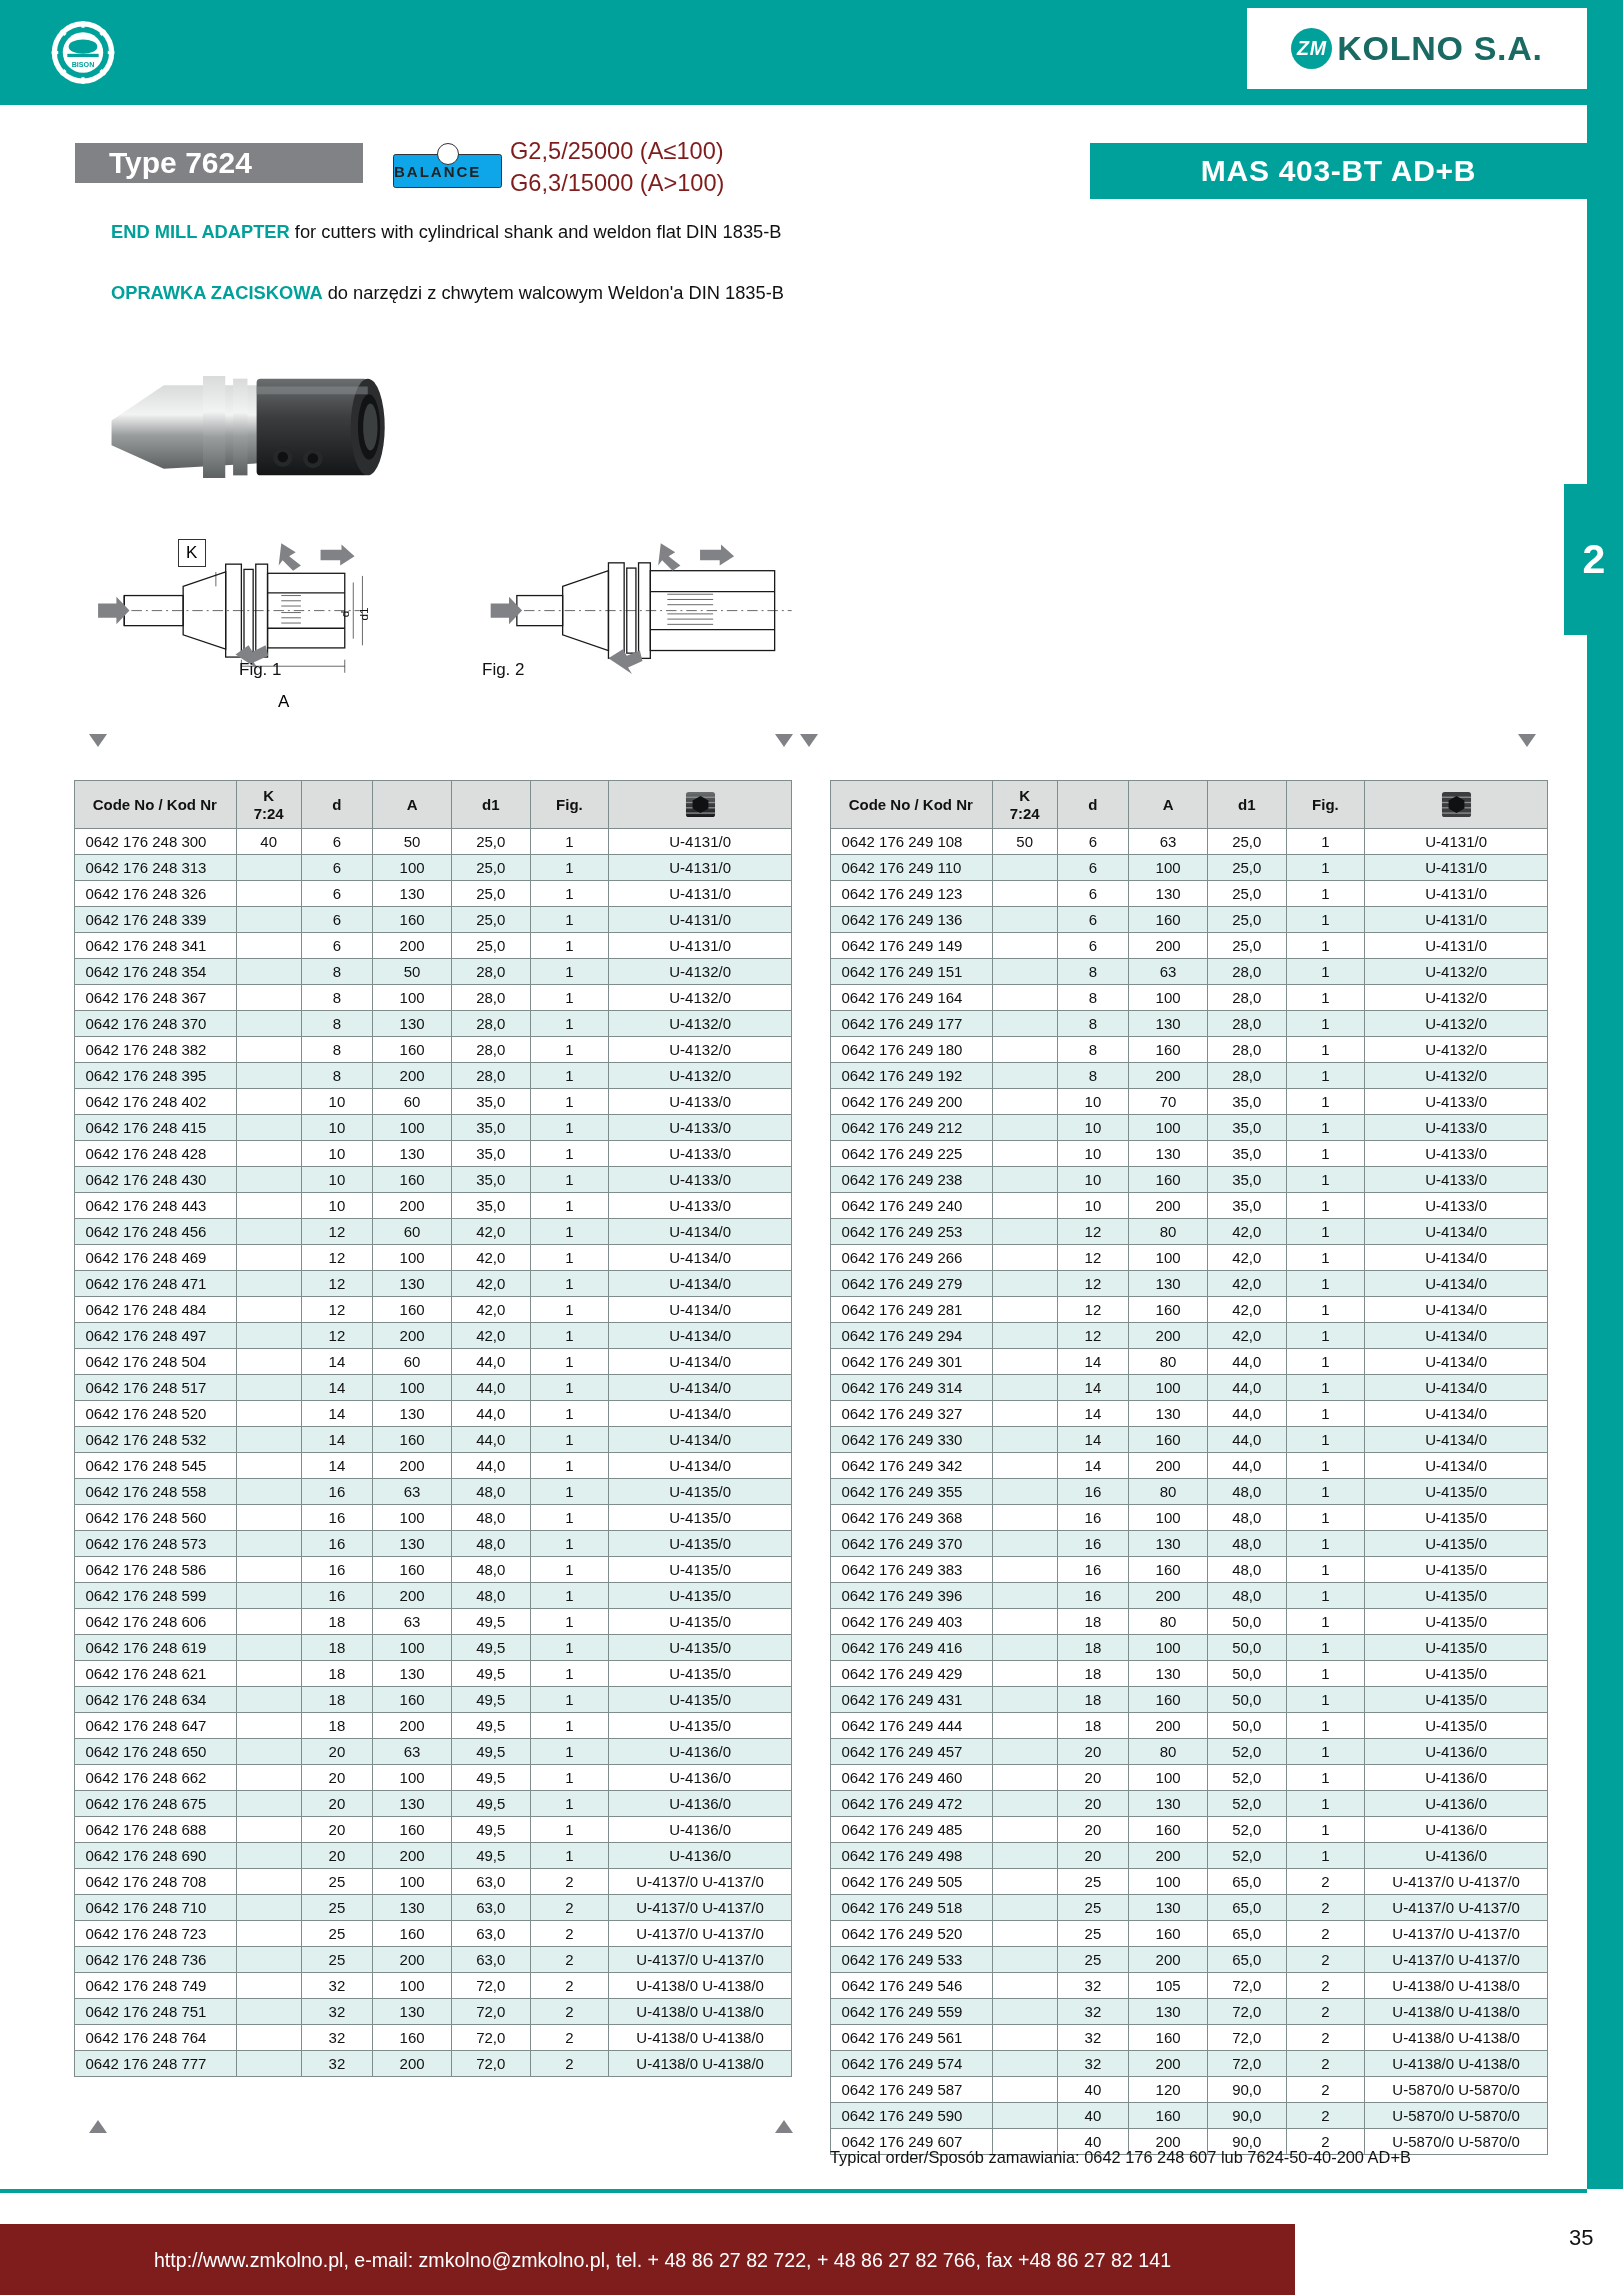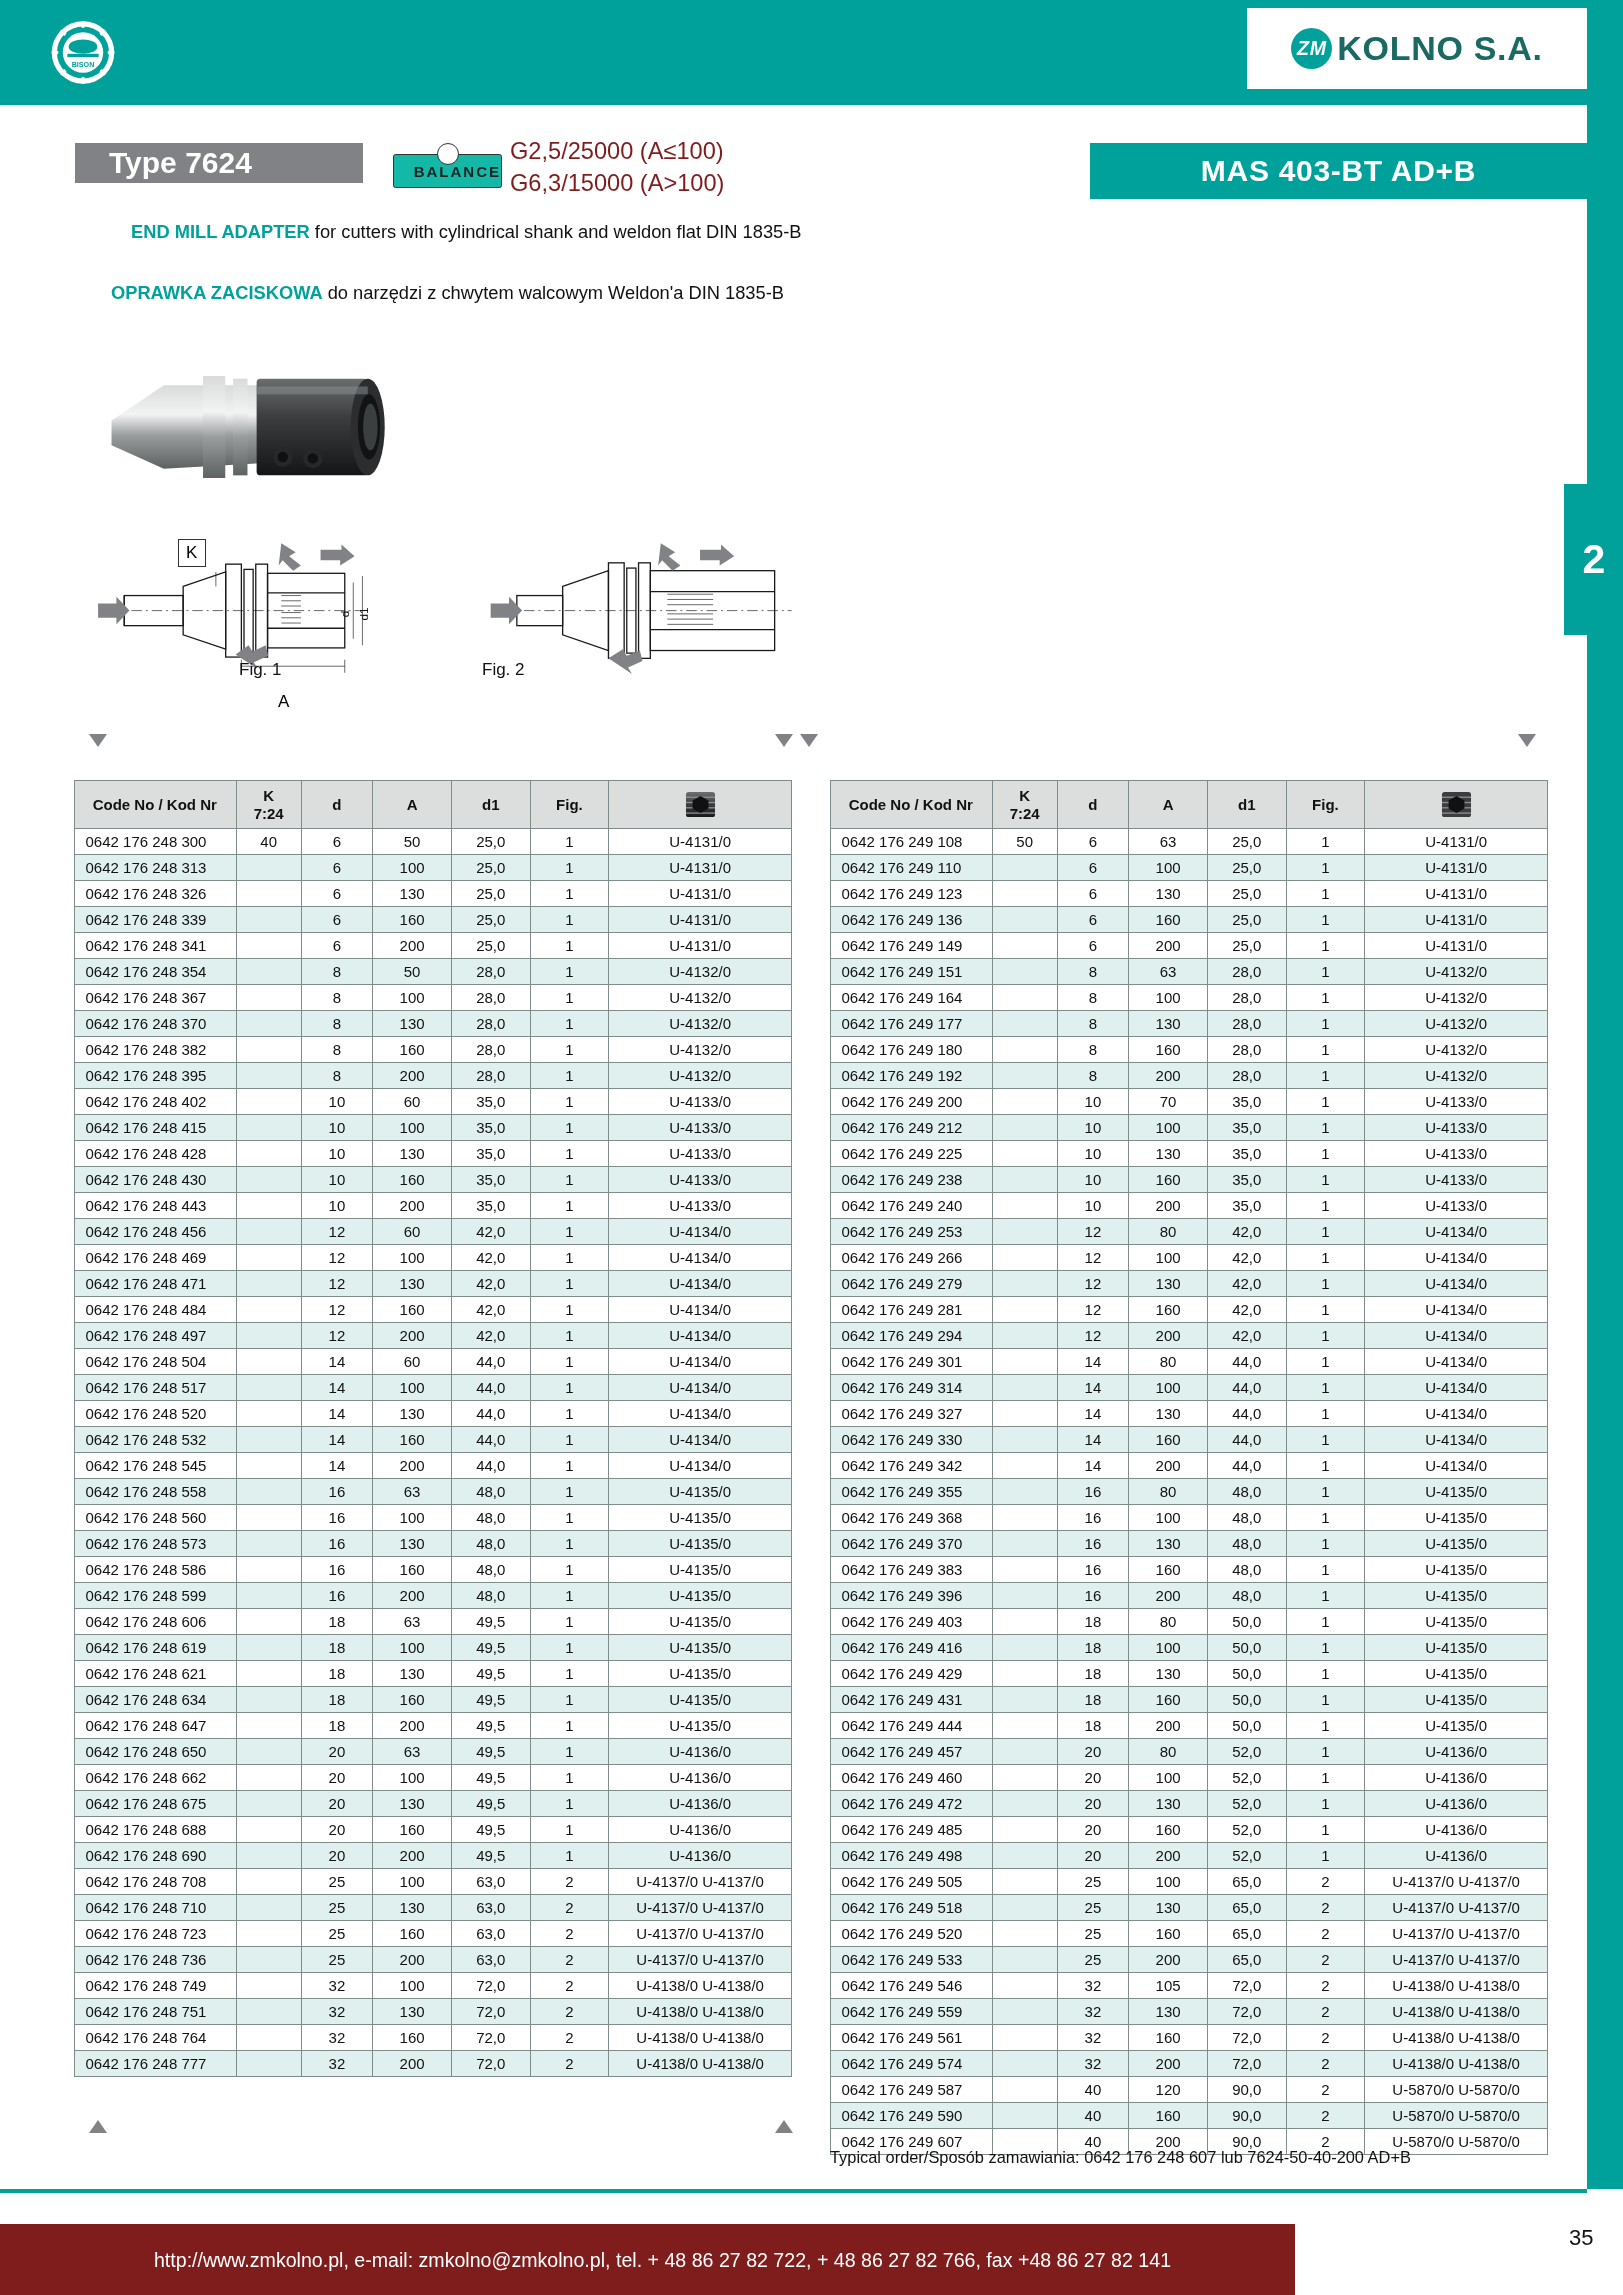--- a/index.html
+++ b/index.html
@@ -51,44 +51,44 @@
   
   .hdr-type {
     position: absolute; top: 143px; left: 75px; width: 288px; height: 40px;
     background: #808285; color: #fff;
     display: flex; align-items: center; padding-left: 34px;
     font-size: 30px; font-weight: bold;
   }
   .hdr-balance {
     position: absolute; top: 154px; left: 393px; width: 109px; height: 34px;
     border: 1.3px solid #333; border-radius: 2.6px;
-    display: flex; align-items: center; justify-content: flex-end;
+    display: flex; align-items: center; justify-content: flex-start;
     font-size: 15px; letter-spacing: 2px; color: #222; font-weight: bold;
-    background: #14b8a6;
+    background: #0ea5e9;
   }
   .hdr-balance .bdot {
     position: absolute; top: -11.8px; left: 43px; width: 22px; height: 22px;
     border-radius: 50%; border: 1.3px solid #333; background: #fff;
   }
   .hdr-speed {
     position: absolute; top: 136px; left: 510px; width: 301px;
     font-size: 23.6px; color: #7f1d1d; line-height: 1.35;
   }
   .hdr-mas {
     position: absolute; top: 143px; left: 1090px; width: 497px; height: 56px;
     background: #00a19a; color: #fff;
     display: flex; align-items: center; justify-content: center;
     font-size: 30px; font-weight: bold; letter-spacing: 0.7px;
   }
 
   
   .desc {
     position: absolute; left: 111px; font-size: 18.3px; line-height: 1.35; color: #111;
   }
-  .desc1 { top: 220px; margin-left: 20px; }
+  .desc1 { top: 220px; }
   .desc2 { top: 281px; }
   .desc .hl { color: #00a19a; font-weight: bold; }
 
   
   .photo {
     position: absolute; top: 347px; left: 105px; width: 366px; height: 177px;
   }
 
   
   .drawing {

